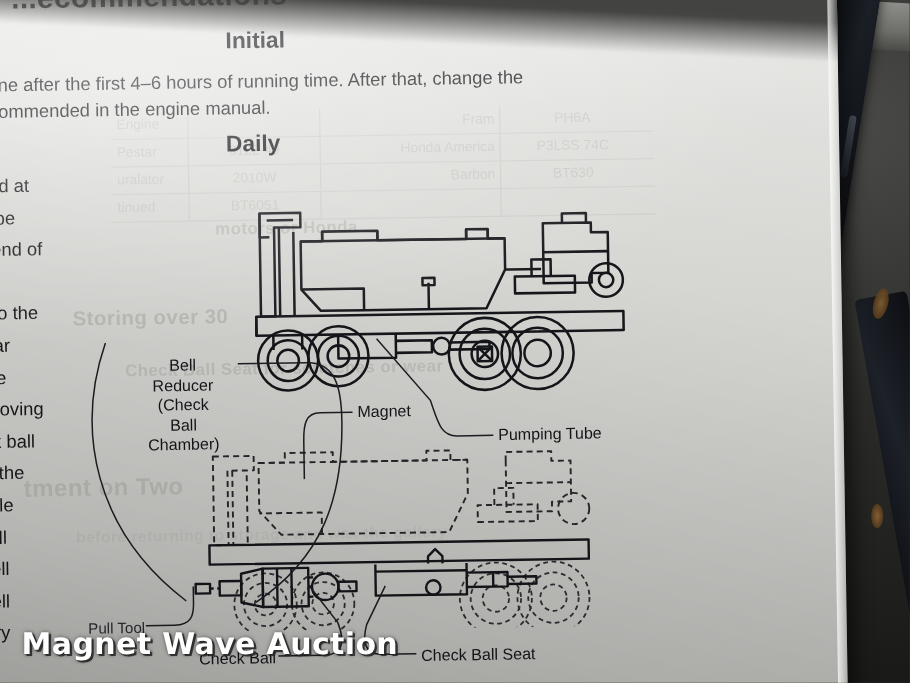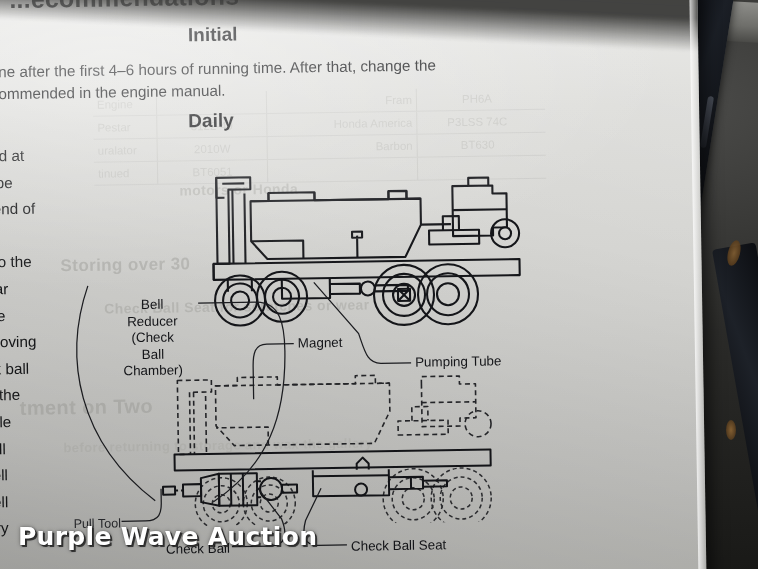--- a/index.html
+++ b/index.html
@@ -361,15 +361,15 @@
       <div class="lbl lbl-checkballseat">Check Ball Seat</div>
       <div class="lbl lbl-pulltool">Pull Tool</div>
 
     </div>
 
     <div class="page-light"></div>
     <div class="shadow-band"></div>
     <div class="page-edge-right"></div>
   </div>
 
-  <div class="watermark">Purple Wave Auction</div>
+  <div class="watermark">Magnet Wave Auction</div>
 
 </div>
 
 </body></html>

